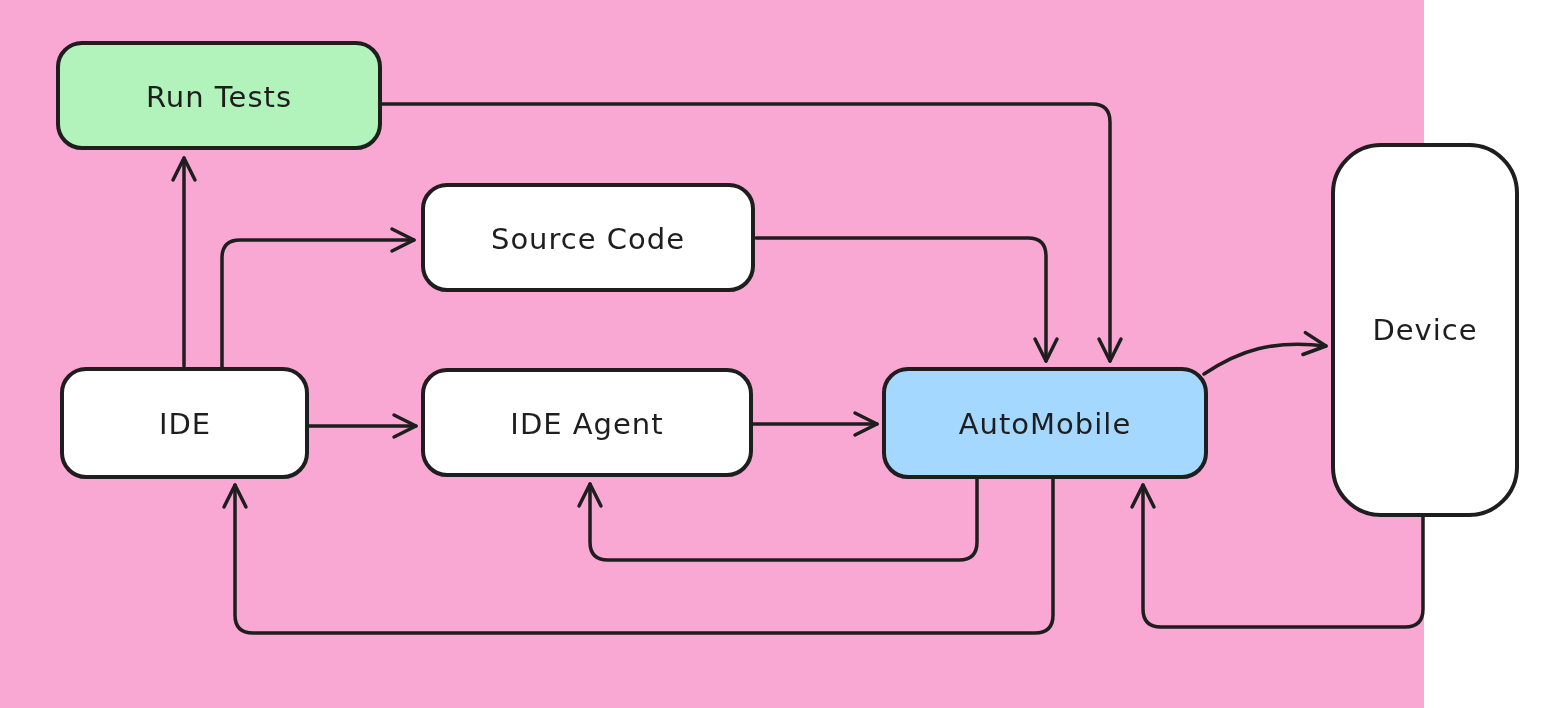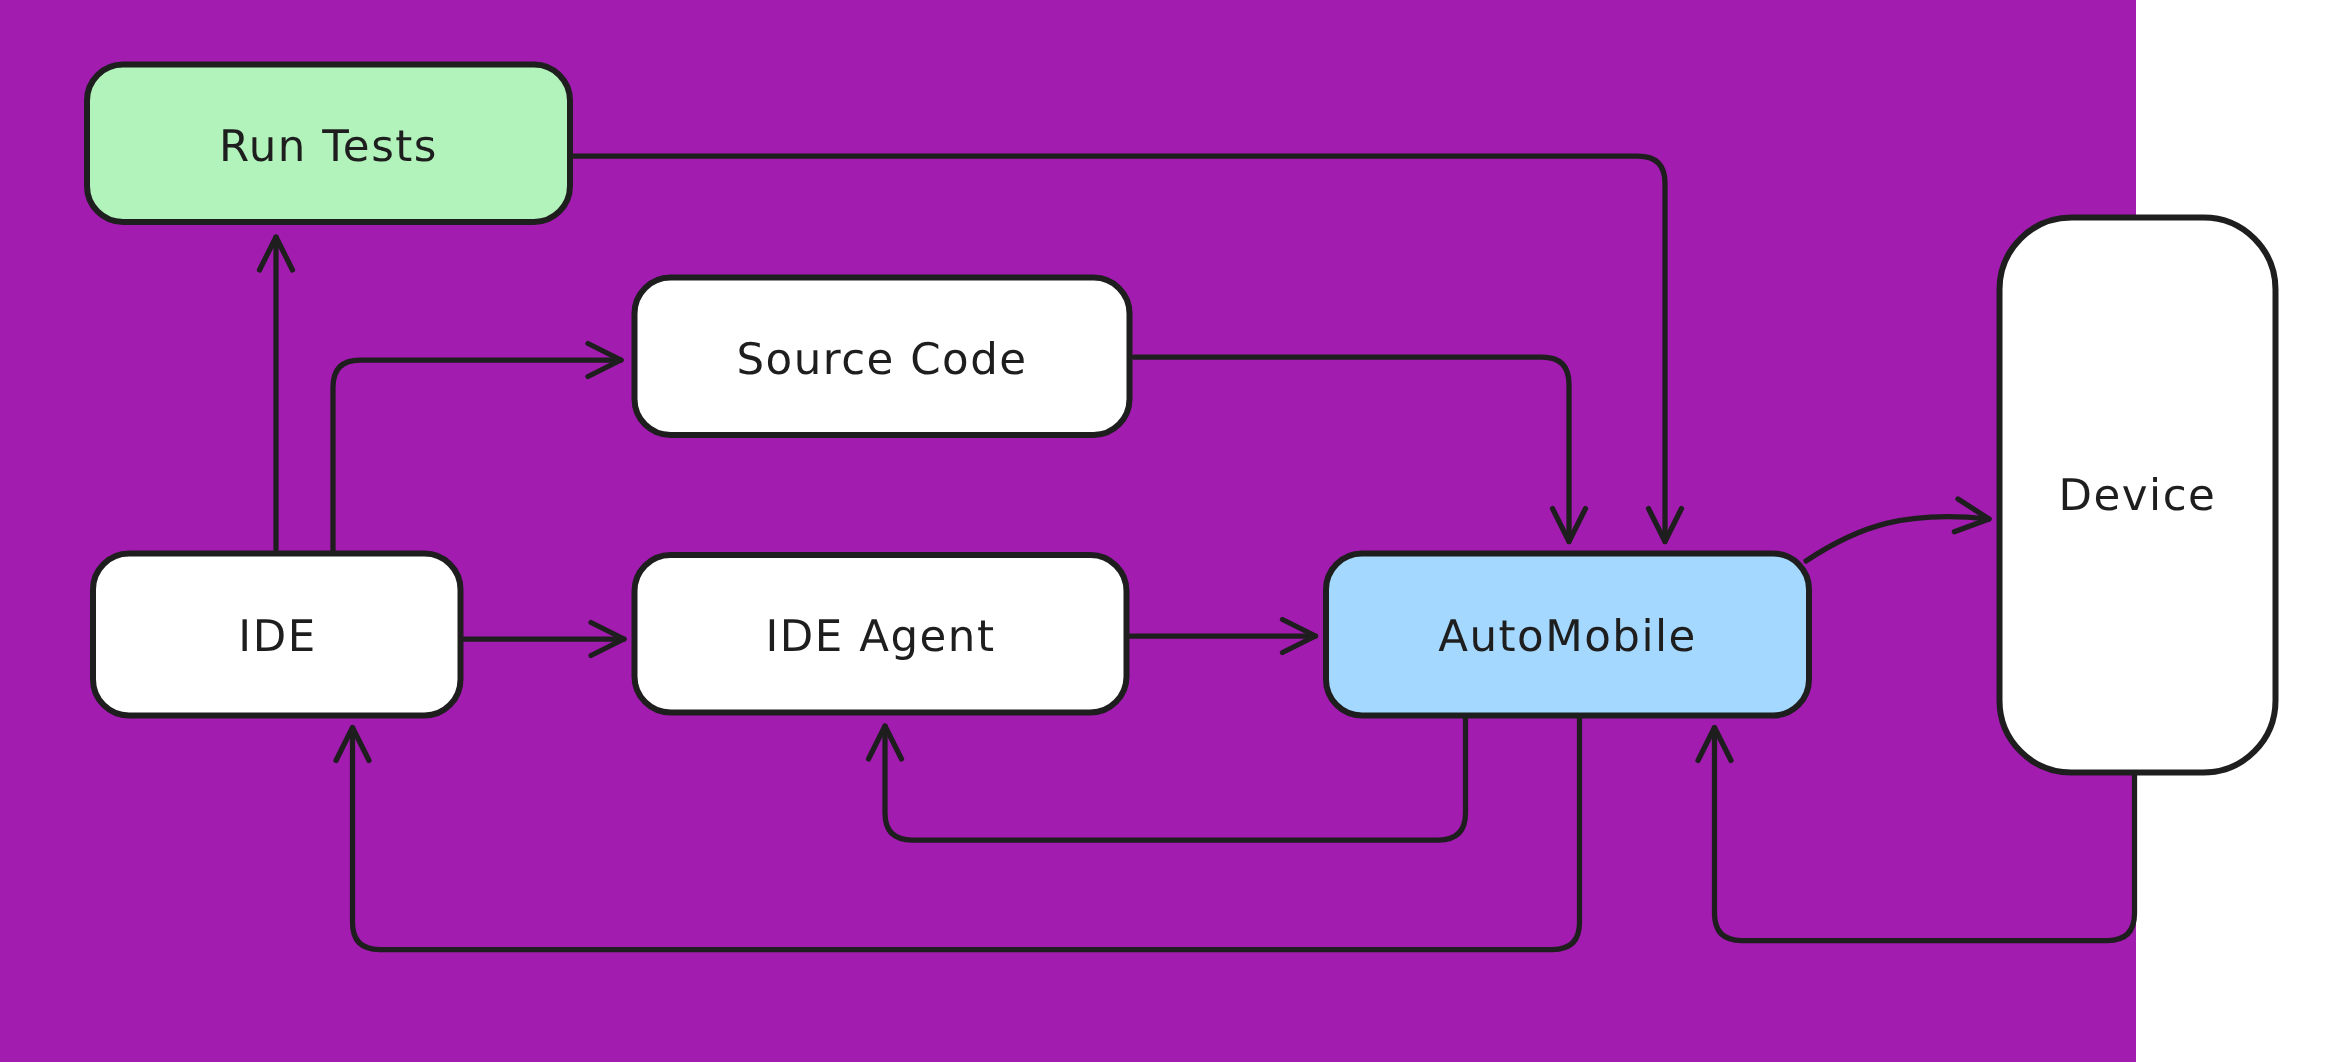--- a/index.html
+++ b/index.html
@@ -8,21 +8,21 @@
     background: #ffffff;
     width: 1556px;
     height: 708px;
     overflow: hidden;
     font-family: "DejaVu Sans", sans-serif;
   }
   .canvas-wrap {
     position: relative;
     width: 1424px;
     height: 708px;
-    background: #a21caf;
+    background: #f9a8d4;
   }
   svg.diagram {
     display: block;
     width: 1556px;
     height: 708px;
   }
   .node-rect {
     stroke: #1e1e1e;
     stroke-width: 4;
   }

